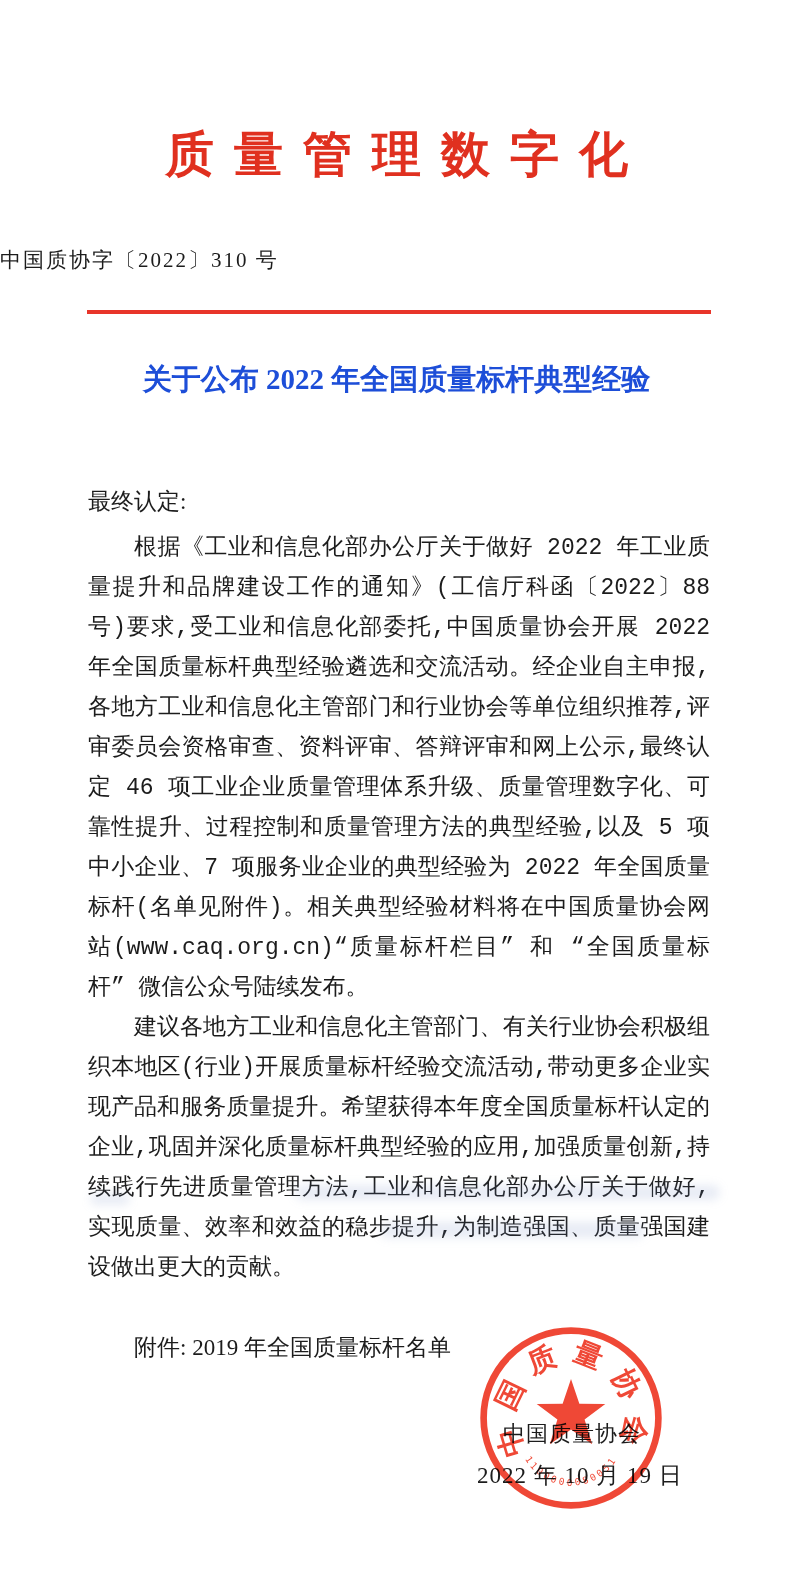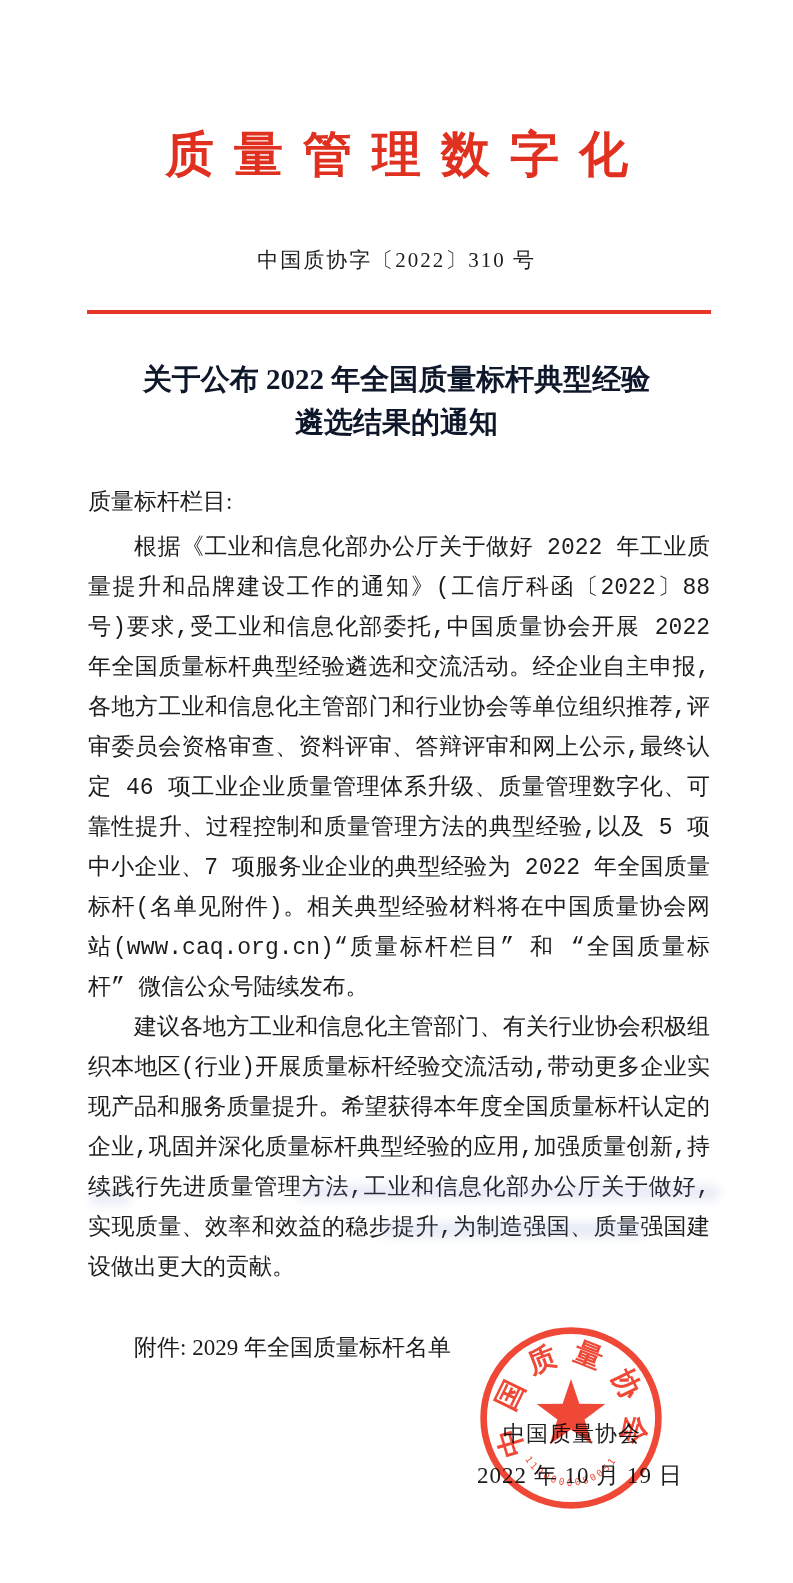--- a/index.html
+++ b/index.html
@@ -28,21 +28,20 @@
     letter-spacing: 20px;
     padding-left: 20px; 
     color: #e0301f;
     white-space: nowrap;
   }
   .doc-number {
     position: absolute;
     top: 246px;
     left: 0;
     width: 100%;
-    text-align: center;
     font-size: 21px;
     color: #1c1c1c;
     letter-spacing: 2px;
   }
   .red-rule {
     position: absolute;
     top: 310px;
     left: 87px;
     width: 624px;
     height: 4px;
@@ -52,21 +51,21 @@
   
   .doc-title {
     position: absolute;
     top: 358px;
     left: 0;
     width: 100%;
     text-align: center;
     font-weight: bold;
     font-size: 29px;
     line-height: 43px;
-    color: #0f172a;
+    color: #1d4ed8;
   }
 
   
   .body-block {
     position: absolute;
     top: 482px;
     left: 88px;
     width: 622px;
     font-size: 23px;
     line-height: 40px;
@@ -131,28 +130,27 @@
 <div class="page">
 
   <div class="org-header">质量管理数字化</div>
 
   <div class="doc-number">中国质协字〔2022〕310 号</div>
 
   <div class="red-rule"></div>
 
   <div class="doc-title">
     <div>关于公布 2022 年全国质量标杆典型经验</div>
-    <div>遴选结果的通知</div>
   </div>
 
   <div class="body-block">
-    <div class="greeting">质量标杆栏目:</div>
+    <div class="greeting">最终认定:</div>
     <p class="para">根据《工业和信息化部办公厅关于做好 2022 年工业质量提升和品牌建设工作的通知》(工信厅科函〔2022〕88 号)要求,受工业和信息化部委托,中国质量协会开展 2022 年全国质量标杆典型经验遴选和交流活动。经企业自主申报,各地方工业和信息化主管部门和行业协会等单位组织推荐,评审委员会资格审查、资料评审、答辩评审和网上公示,最终认定 46 项工业企业质量管理体系升级、质量管理数字化、可靠性提升、过程控制和质量管理方法的典型经验,以及 5 项中小企业、7 项服务业企业的典型经验为 2022 年全国质量标杆(名单见附件)。相关典型经验材料将在中国质量协会网站(www.caq.org.cn)“质量标杆栏目” 和 “全国质量标杆” 微信公众号陆续发布。</p>
     <p class="para">建议各地方工业和信息化主管部门、有关行业协会积极组织本地区(行业)开展质量标杆经验交流活动,带动更多企业实现产品和服务质量提升。希望获得本年度全国质量标杆认定的企业,巩固并深化质量标杆典型经验的应用,加强质量创新,持续践行先进质量管理方法,工业和信息化部办公厅关于做好,实现质量、效率和效益的稳步提升,为制造强国、质量强国建设做出更大的贡献。</p>
-    <p class="attachment-line">附件: 2029 年全国质量标杆名单</p>
+    <p class="attachment-line">附件: 2019 年全国质量标杆名单</p>
   </div>
 
   <div class="sig-org">中国质量协会</div>
 
   <div class="sig-date">2022 年 10 月 19 日</div>
 
   <svg class="seal" viewBox="0 0 200 200" aria-hidden="true">
     <defs>
       <path id="sealArcTop" d="M 45.5 119.7 A 58 58 0 1 1 154.5 119.7" fill="none"></path>
       <path id="sealArcBottom" d="M 46 130 A 56 56 0 0 0 154 130" fill="none"></path>

